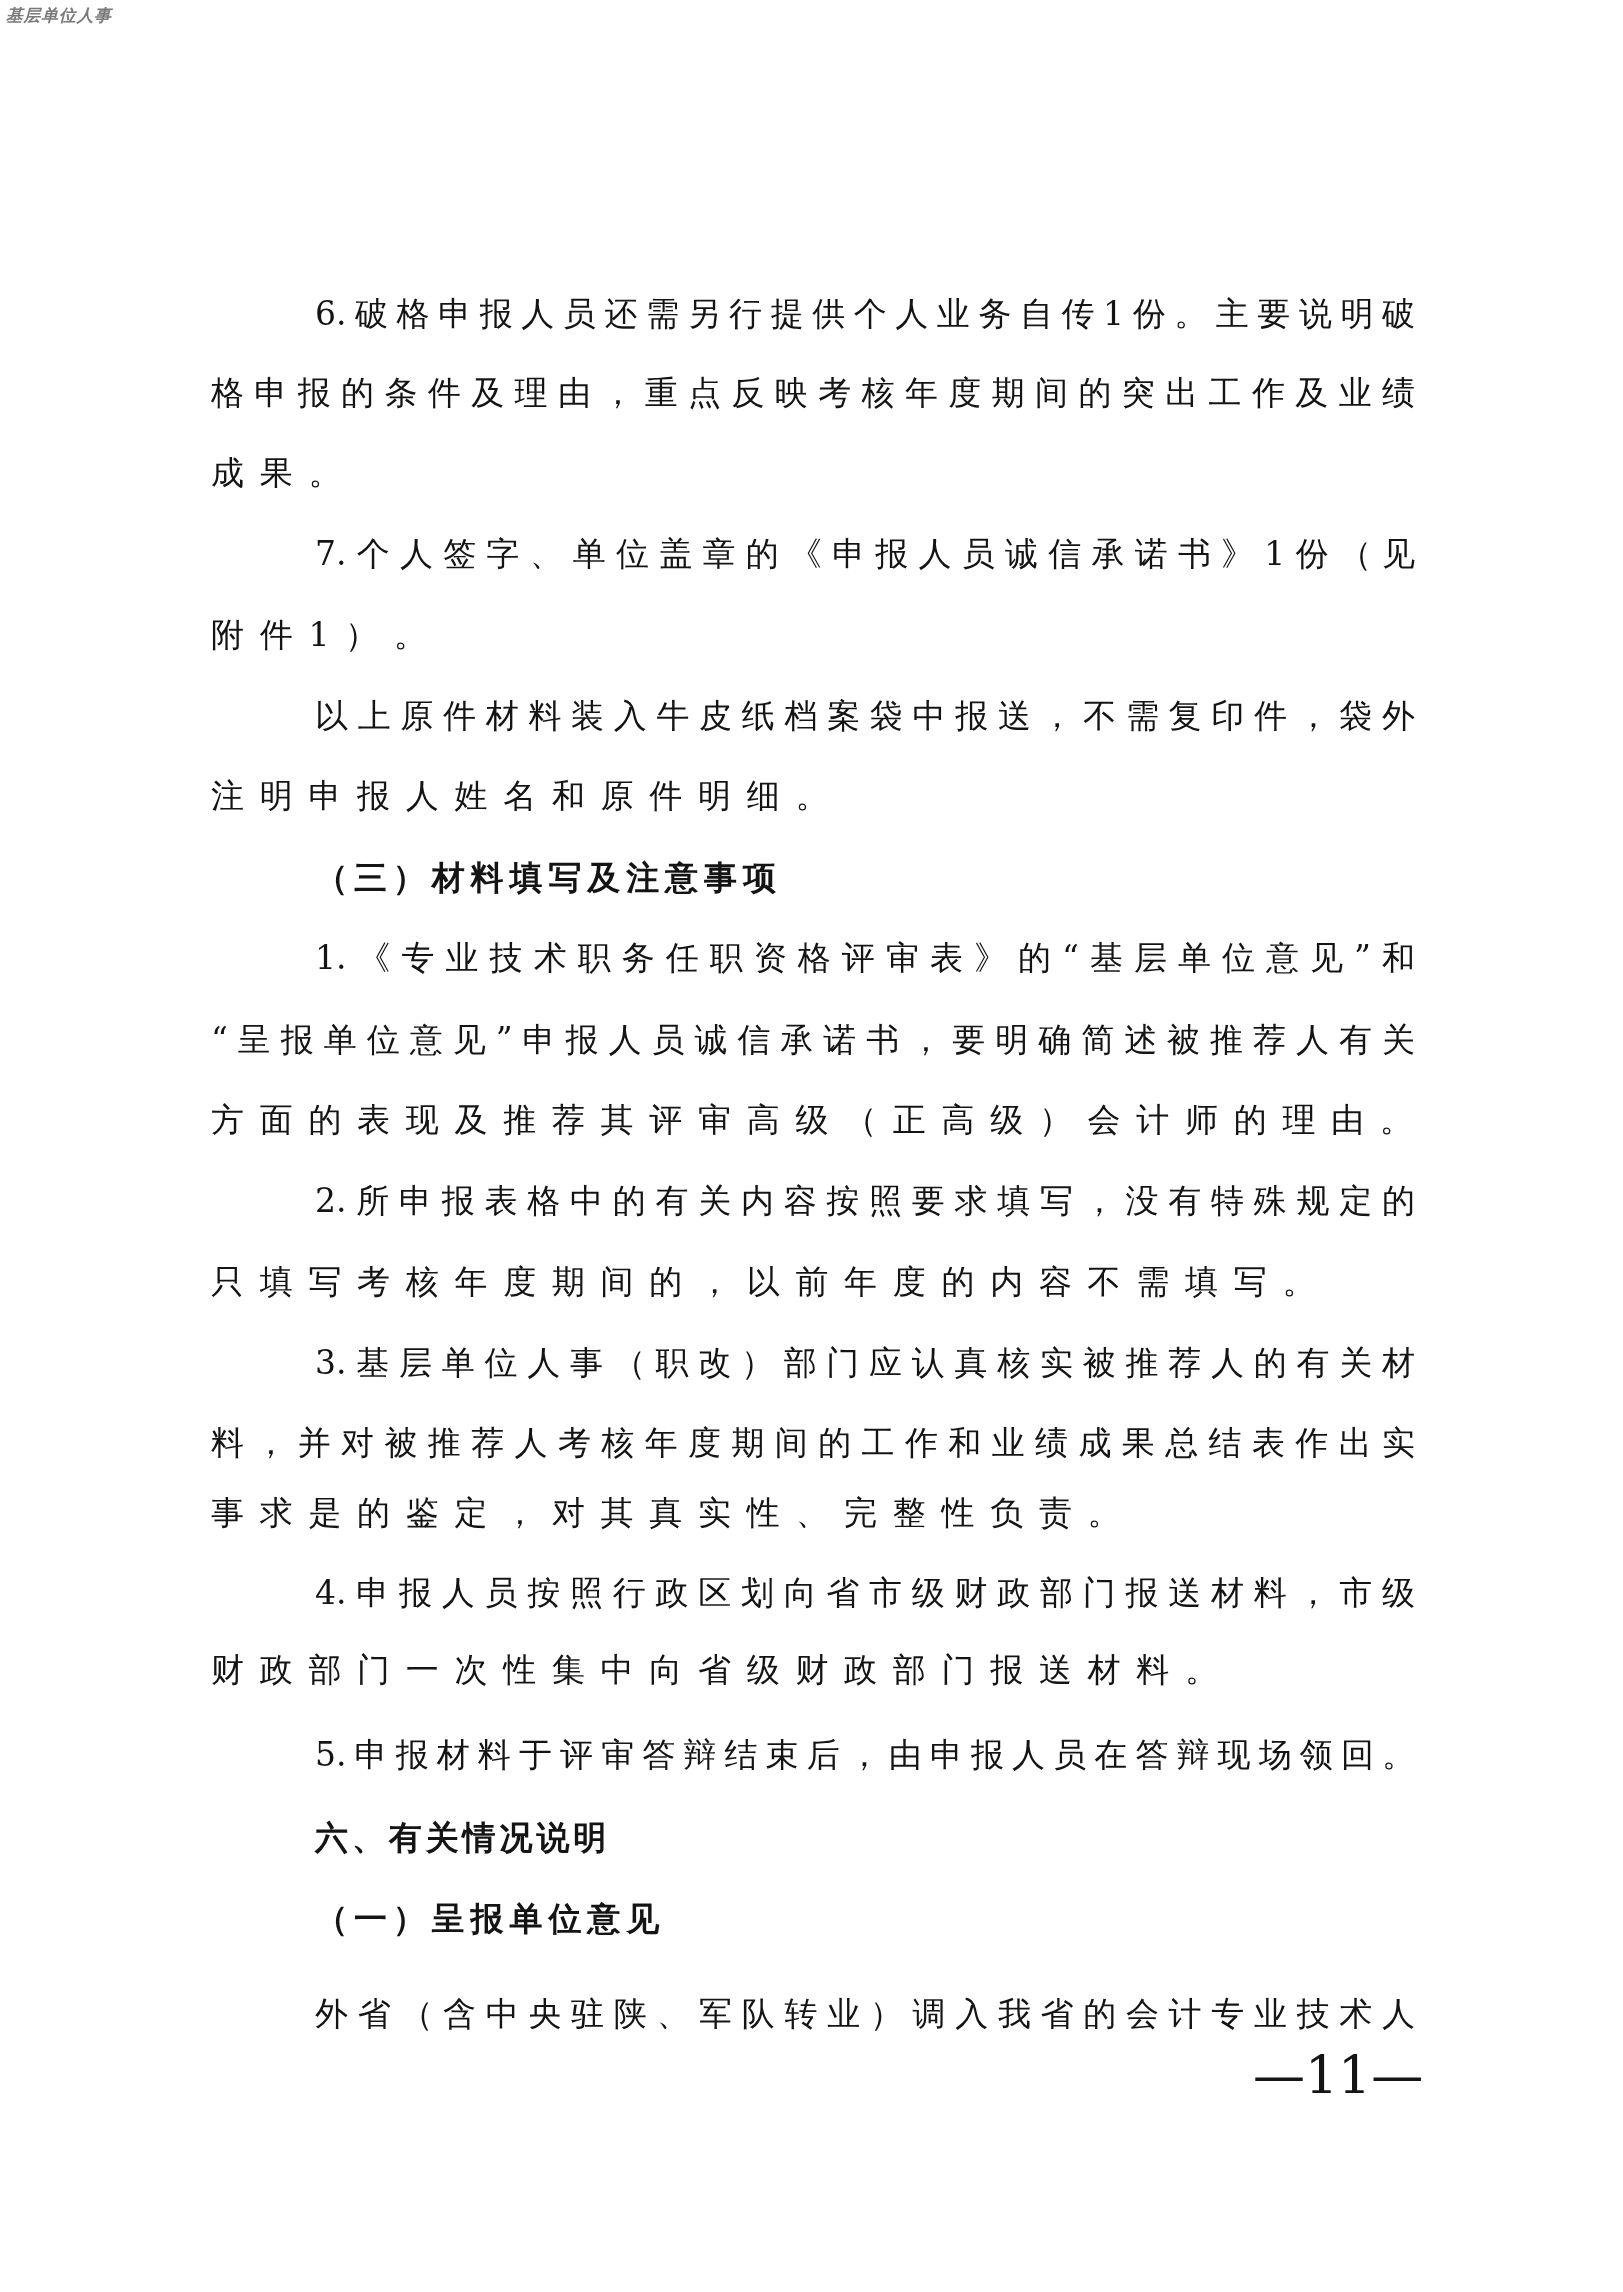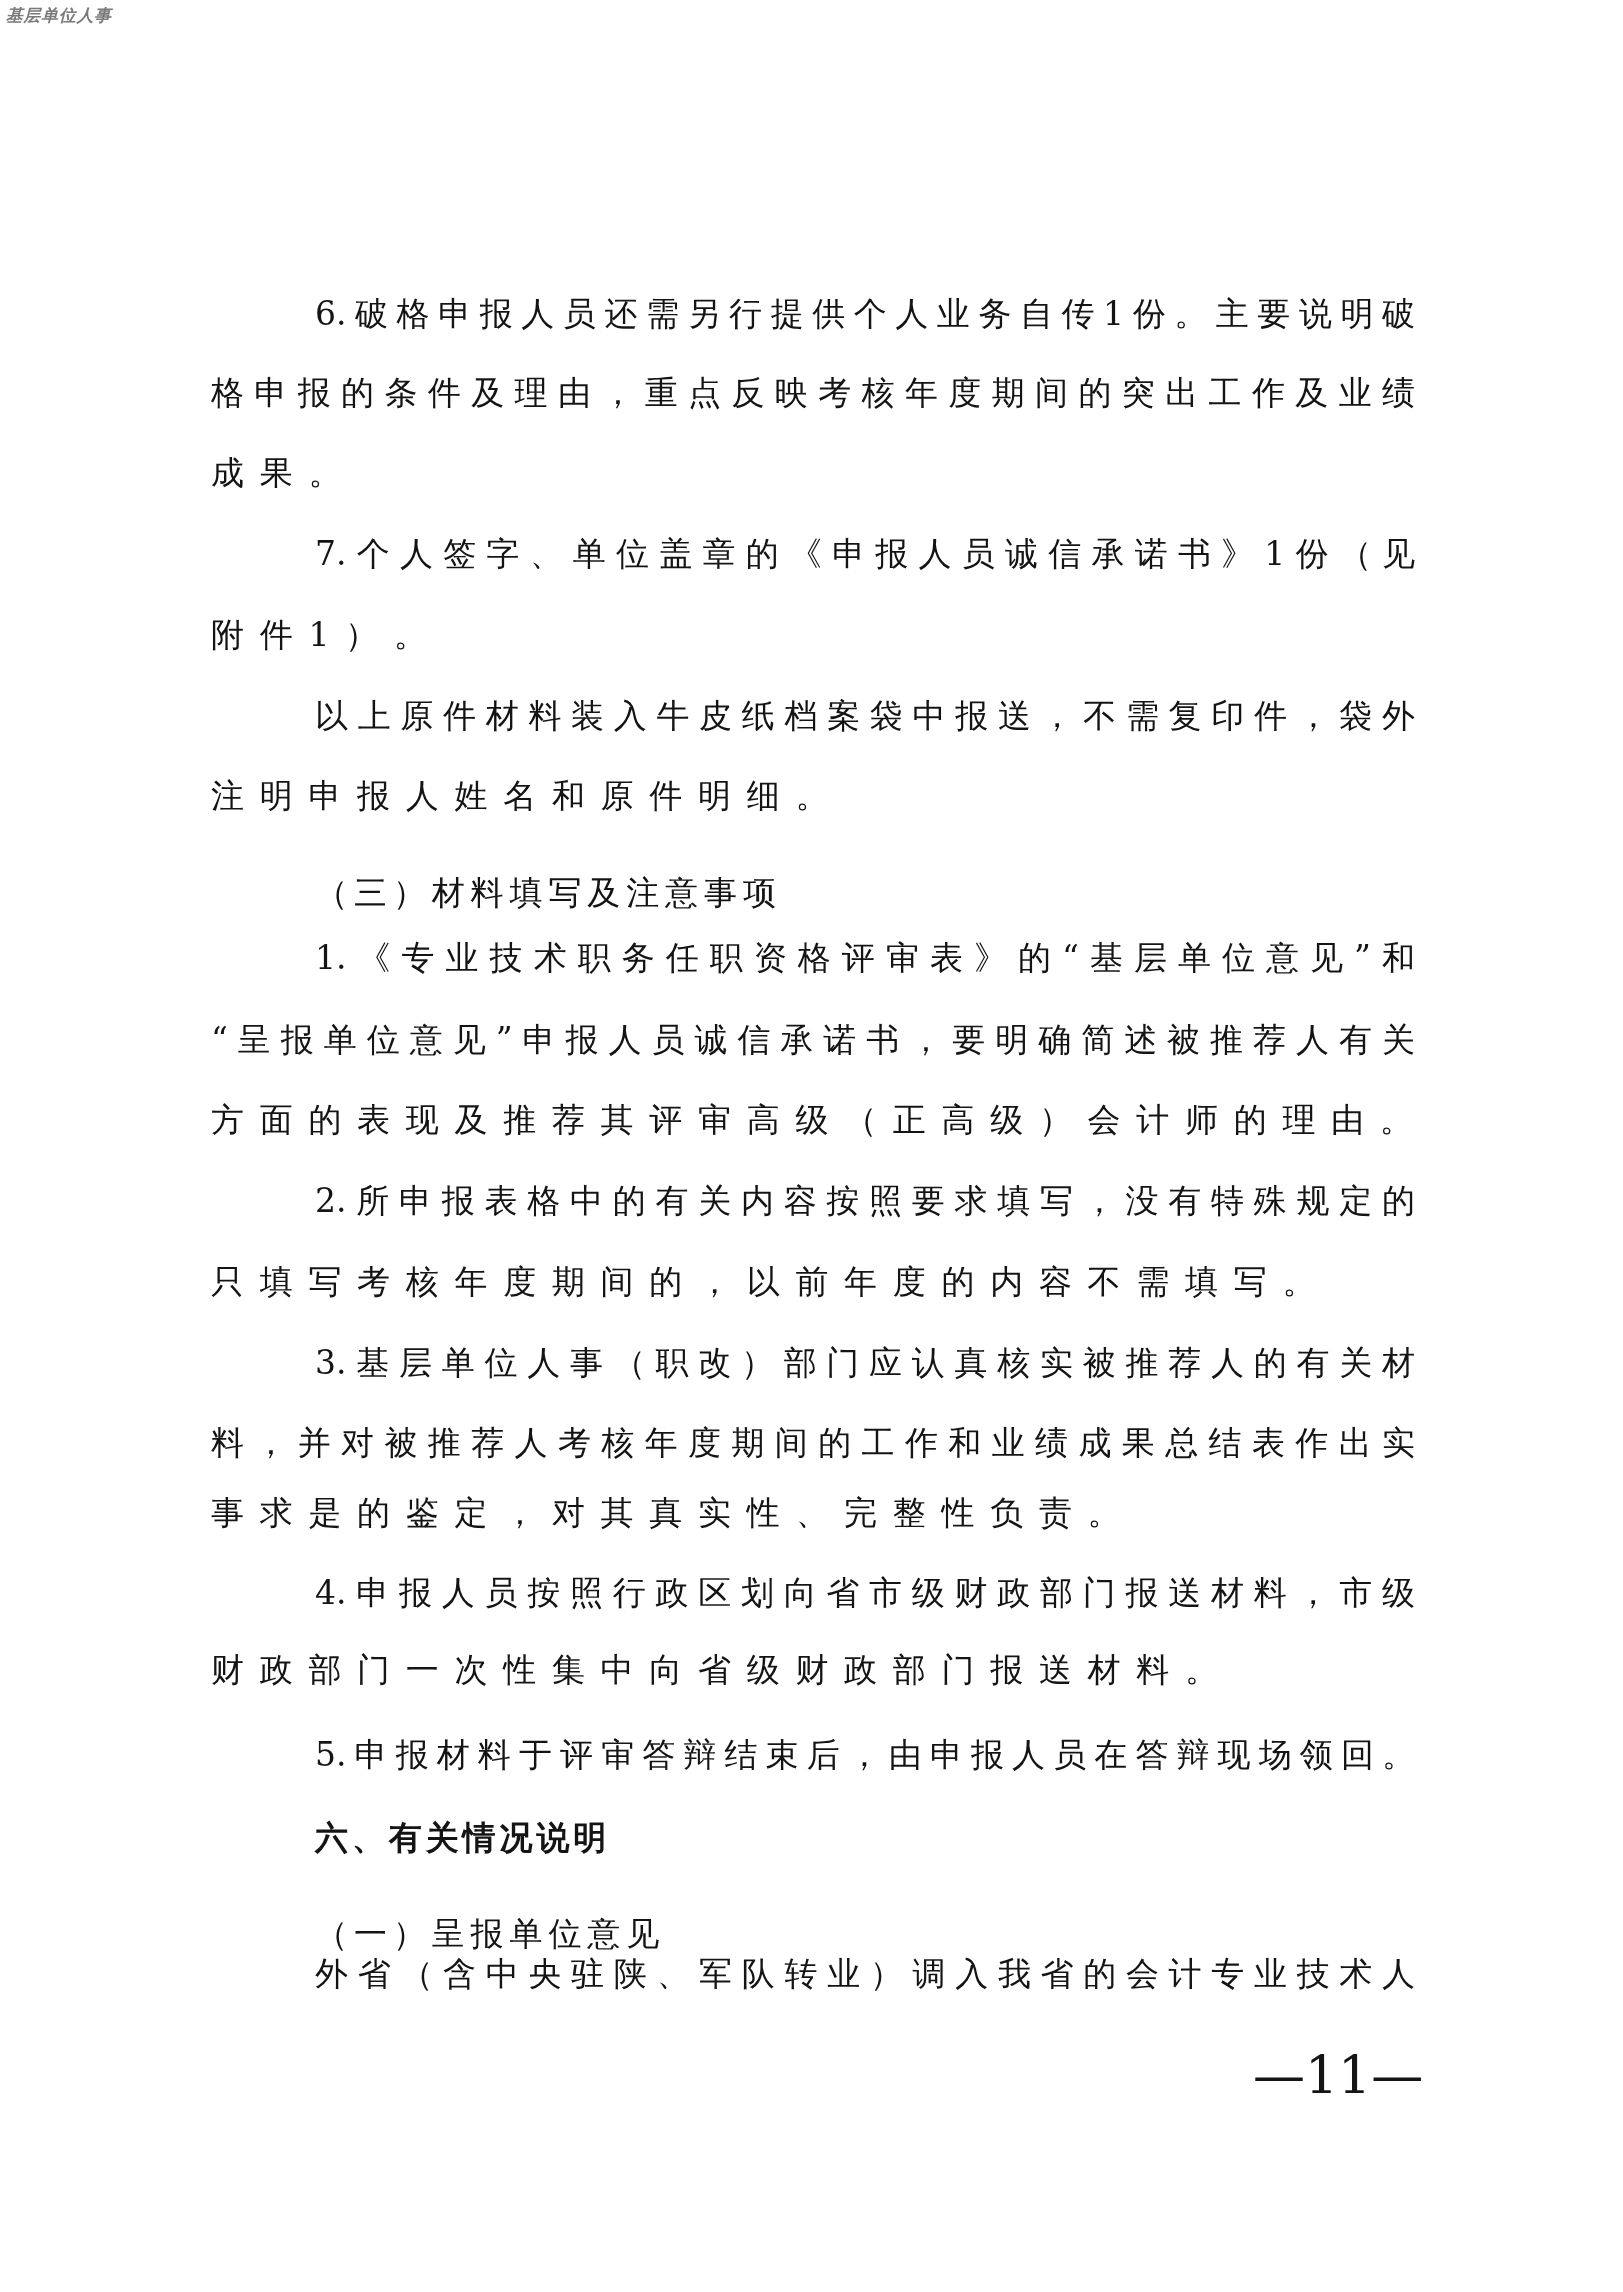--- a/index.html
+++ b/index.html
@@ -7,21 +7,21 @@
          font-family: "DejaVu Serif", "Liberation Serif", serif; color: #141414; }
   .watermark { position: absolute; left: 5.9px; top: 3.9px; font-size: 16.7px; font-style: italic;
                font-weight: bold; color: #7a7a7a; letter-spacing: 1px;
                font-family: "DejaVu Sans", sans-serif; }
   .page { position: absolute; left: 211px; top: 0; width: 1204px; }
   .line { position: absolute; left: 0; width: 1204px; height: 59px; font-size: 33px; line-height: 59px;
           white-space: nowrap; text-align: justify; text-align-last: justify; letter-spacing: 0; }
   .line.indent { left: 104px; width: 1100px; }
   .line.short { text-align-last: left; letter-spacing: 15.7px; }
   .line.heading { font-weight: bold; font-family: "DejaVu Sans", sans-serif; text-align-last: left; letter-spacing: 3.9px; }
-  .line.subheading { font-weight: normal; text-align-last: left; letter-spacing: 5.9px; margin-top: 15px; }
+  .line.subheading { font-weight: bold; text-align-last: left; letter-spacing: 5.9px; }
   .pagenum { position: absolute; left: 1253px; top: 2051px; font-size: 52px; line-height: 49px;
              font-family: "DejaVu Serif", serif; letter-spacing: 0; }
 </style>
 </head>
 <body>
 
 <div class="watermark">基层单位人事</div>
 
 <div class="page">
   <div class="line indent" style="top:284px">6.破格申报人员还需另行提供个人业务自传1份。主要说明破</div>
@@ -49,17 +49,17 @@
 
   <div class="line indent" style="top:1563px">4.申报人员按照行政区划向省市级财政部门报送材料，市级</div>
   <div class="line short" style="top:1640px">财政部门一次性集中向省级财政部门报送材料。</div>
 
   <div class="line indent" style="top:1725px">5.申报材料于评审答辩结束后，由申报人员在答辩现场领回。</div>
 
   <div class="line indent heading" style="top:1808px">六、有关情况说明</div>
 
   <div class="line indent subheading" style="top:1889px">（一）呈报单位意见</div>
 
-  <div class="line indent" style="top:1944px">外省（含中央驻陕、军队转业）调入我省的会计专业技术人</div>
+  <div class="line indent" style="top:1984px">外省（含中央驻陕、军队转业）调入我省的会计专业技术人</div>
 </div>
 
 <div class="pagenum">—11—</div>
 
 
 </body></html>

